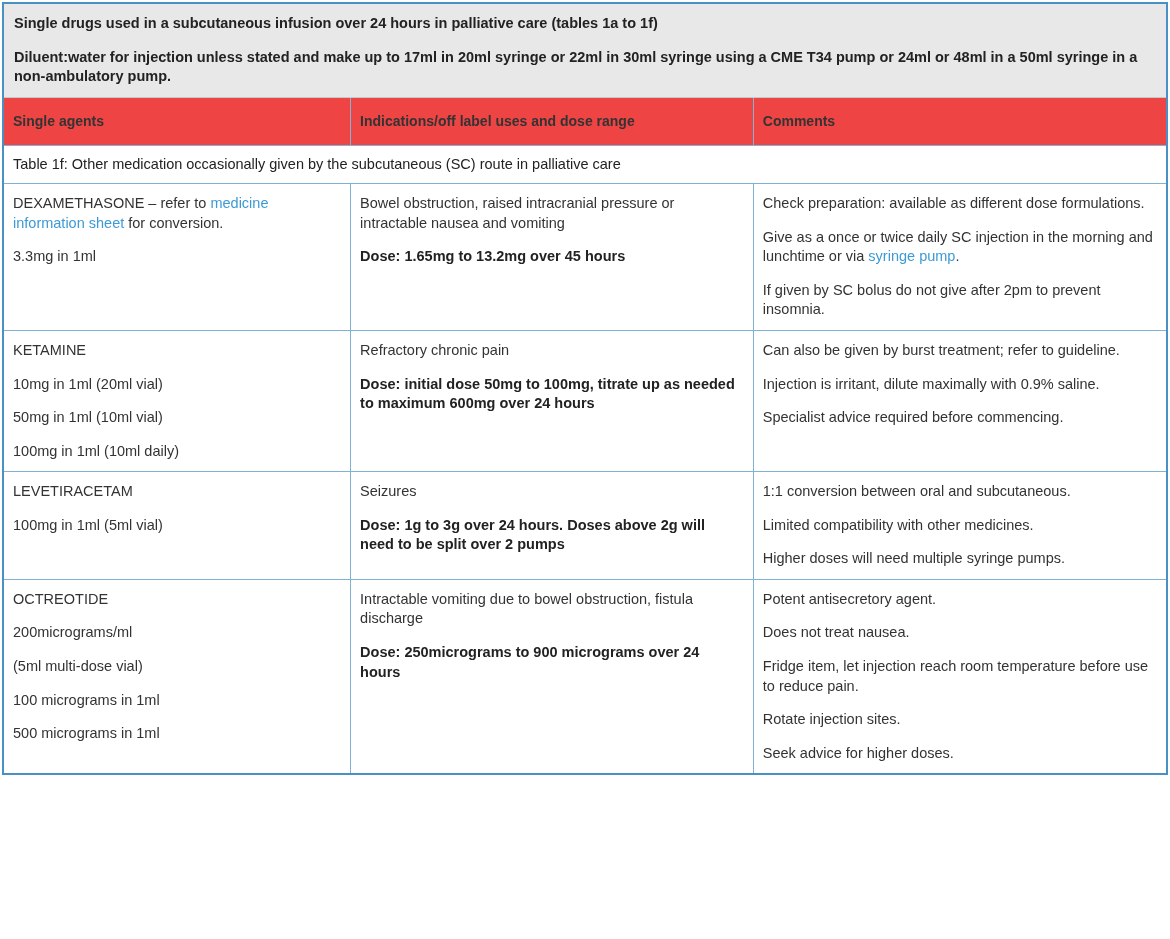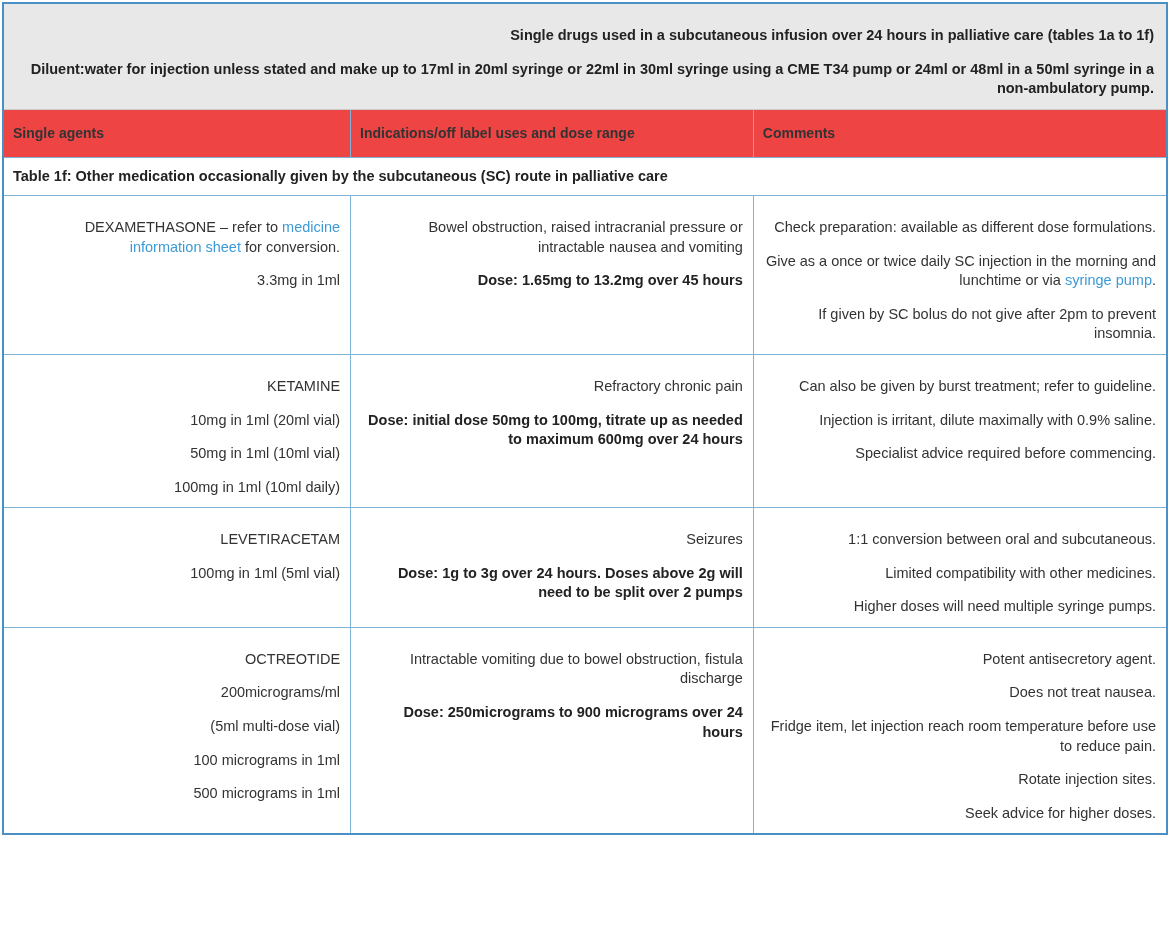--- a/index.html
+++ b/index.html
@@ -41,32 +41,31 @@
   }
   .col-hdr td {
     background: #ef4444;
     font-weight: bold;
     color: #333333;
     font-size: 14px;
     padding: 14px 10px 14px 9px !important;
   }
   .sub-hdr td {
     background: #ffffff;
-    font-weight: bold;
+    font-weight: normal;
     color: #222222;
     font-size: 14.5px;
     padding: 9px 10px 9px 9px !important;
     border-radius: 16px;
   }
   .c1 { width: 347px; }
   .c2 { width: 402px; }
   .c3 { width: 413px; }
   p {
-    margin: 12px 0 14px 0;
-    text-align: right;
+    margin: 0 0 14px 0;
   }
   p:last-child {
     margin-bottom: 0;
   }
   .b { font-weight: bold; color: #222222; }
   .lnk { color: #3c9ad6; }
 </style>
 </head>
 <body>
 

